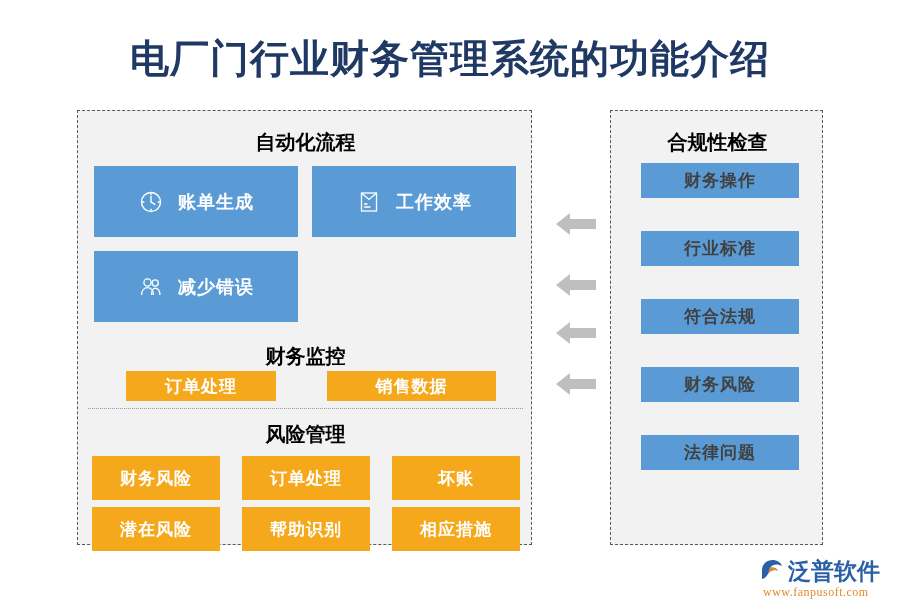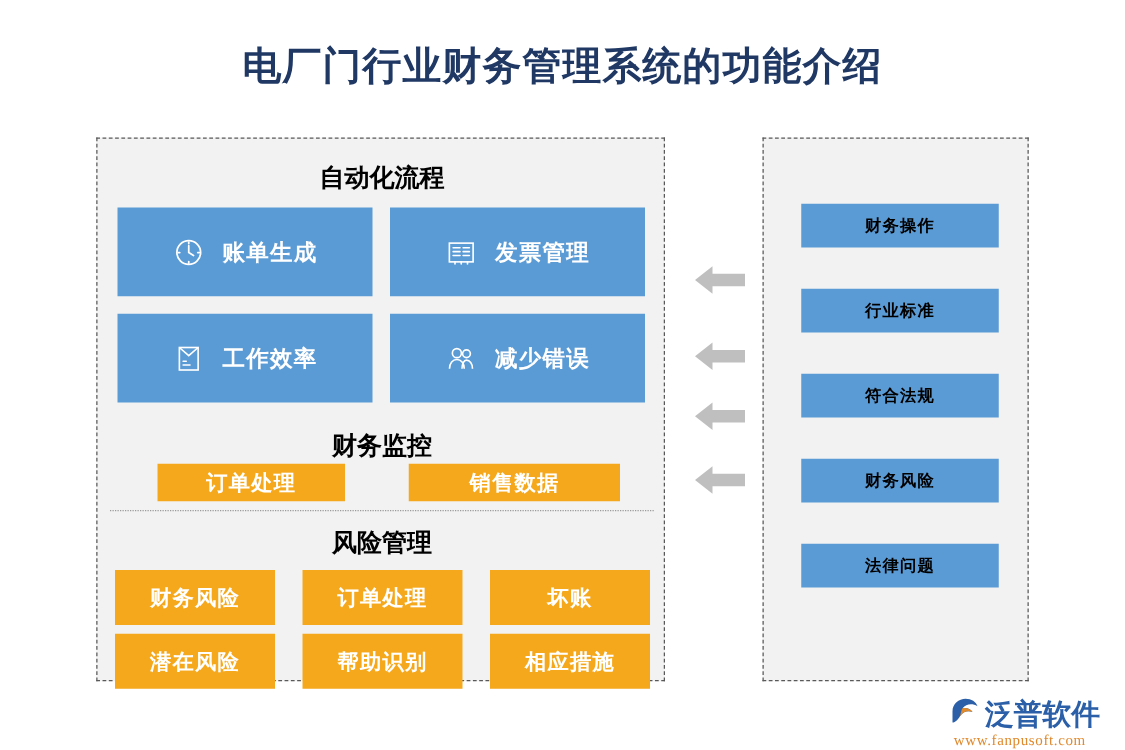--- a/index.html
+++ b/index.html
@@ -19,21 +19,21 @@
     background: #ffffff;
   }
 
   
   .page-title {
     position: absolute;
     left: 0;
     top: 32px;
     width: 900px;
     text-align: center;
-    font-size: 31px;
+    font-size: 39px;
     font-weight: bold;
     color: #1f3864;
     letter-spacing: 1px;
     font-family: "Liberation Serif", "DejaVu Serif", serif;
   }
 
   
   .panel {
     position: absolute;
     background: #f2f2f2;
@@ -147,25 +147,25 @@
     top: 52px;
     width: 158px;
     display: flex;
     flex-direction: column;
     gap: 33px;
   }
   .compliance-item {
     width: 158px;
     height: 35px;
     background: #5b9bd5;
-    color: #000000;
-    display: flex;
-    align-items: center;
-    justify-content: center;
-    font-size: 13px;
+    color: #404040;
+    display: flex;
+    align-items: center;
+    justify-content: center;
+    font-size: 17px;
     font-weight: bold;
     letter-spacing: 1px;
     font-family: Liberation Sans, sans-serif;
   }
 
   
   .arrow {
     position: absolute;
     width: 40px;
     height: 26px;
@@ -219,32 +219,20 @@
         <span class="card-icon">
           <svg width="26" height="26" viewBox="0 0 26 26" fill="none" stroke="#ffffff" stroke-width="1.4">
             <circle cx="13" cy="13" r="9.5"></circle>
             <path d="M13 7.5 L13 13 L16.8 15.4" stroke-linecap="round"></path>
             <path d="M13 4.6 L13 5.8 M13 20.2 L13 21.4 M4.6 13 L5.8 13 M20.2 13 L21.4 13" stroke-linecap="round"></path>
           </svg>
         </span>
         <span class="card-label">账单生成</span>
       </div>
 
-      <div class="blue-card">
-        <span class="card-icon">
-          <svg width="26" height="26" viewBox="0 0 26 26" fill="none" stroke="#ffffff" stroke-width="1.3">
-            <rect x="3.5" y="5.5" width="19" height="15"></rect>
-            <path d="M6.5 9.2 L12 9.2 M14.5 9.2 L19.5 9.2
-                     M6.5 12.3 L12 12.3 M14.5 12.3 L19.5 12.3
-                     M6.5 15.4 L12 15.4 M14.5 15.4 L19.5 15.4" stroke-linecap="round"></path>
-            <path d="M8 20.5 L8 22.2 M13 20.5 L13 22.2 M18 20.5 L18 22.2" stroke-linecap="round"></path>
-          </svg>
-        </span>
-        <span class="card-label">发票管理</span>
-      </div>
 
       <div class="blue-card">
         <span class="card-icon">
           <svg width="26" height="26" viewBox="0 0 26 26" fill="none" stroke="#ffffff" stroke-width="1.3">
             <rect x="5.5" y="4" width="15" height="18"></rect>
             <path d="M5.5 4 L13 10.5 L20.5 4"></path>
             <path d="M8.5 15 L11 15 M8.5 18 L14 18" stroke-linecap="round"></path>
           </svg>
         </span>
         <span class="card-label">工作效率</span>
@@ -301,20 +289,21 @@
       <polygon points="0,13 14,2 14,8 40,8 40,18 14,18 14,24" fill="#bfbfbf"></polygon>
     </svg>
   </div>
   <div class="arrow" style="left:556px; top:371px;">
     <svg width="40" height="26" viewBox="0 0 40 26">
       <polygon points="0,13 14,2 14,8 40,8 40,18 14,18 14,24" fill="#bfbfbf"></polygon>
     </svg>
   </div>
 
   <div class="panel" id="right-panel">
+    <div class="section-title" id="compliance-title">合规性检查</div>
 
     <div id="compliance-stack">
       <div class="compliance-item">财务操作</div>
       <div class="compliance-item">行业标准</div>
       <div class="compliance-item">符合法规</div>
       <div class="compliance-item">财务风险</div>
       <div class="compliance-item">法律问题</div>
     </div>
   </div>
 

